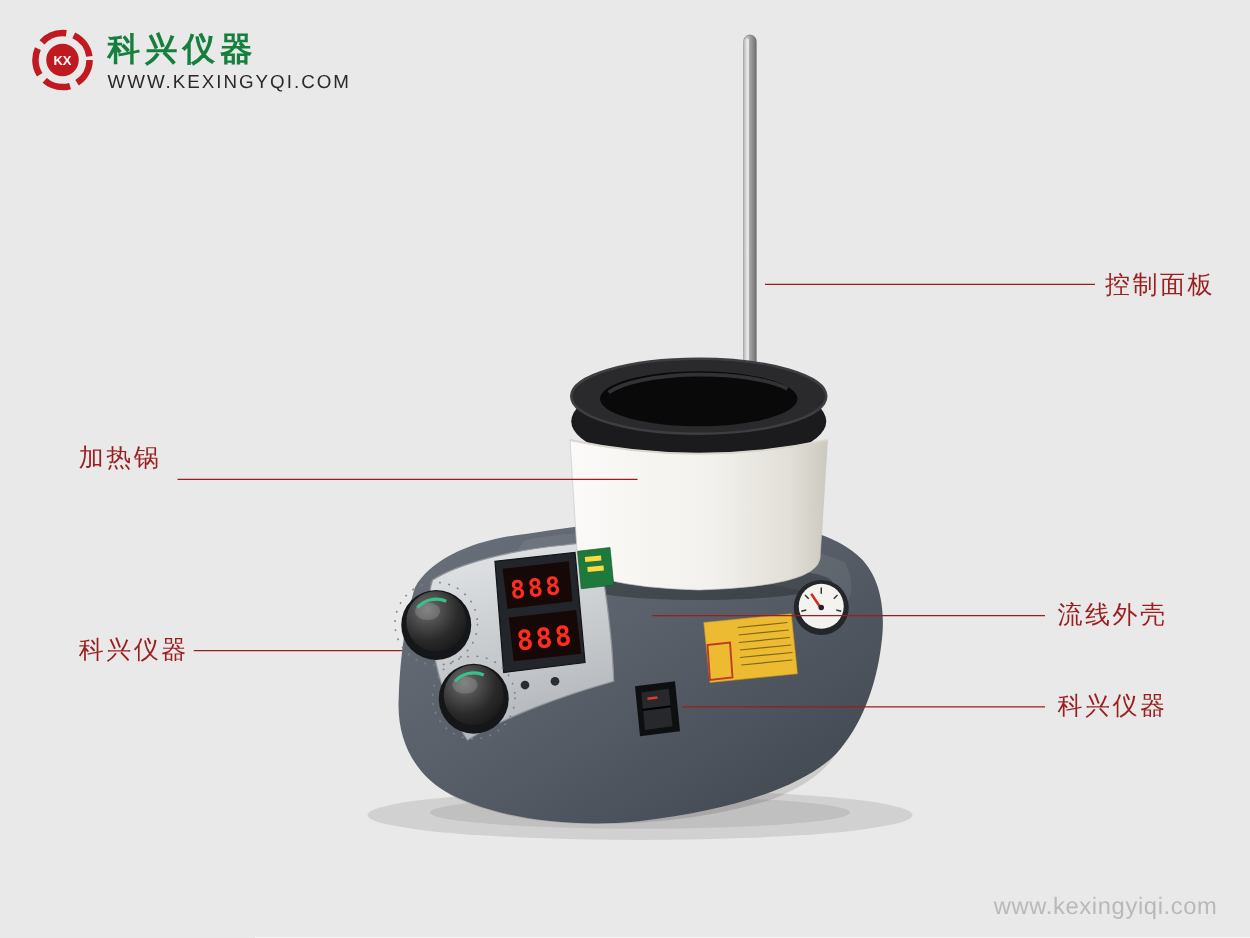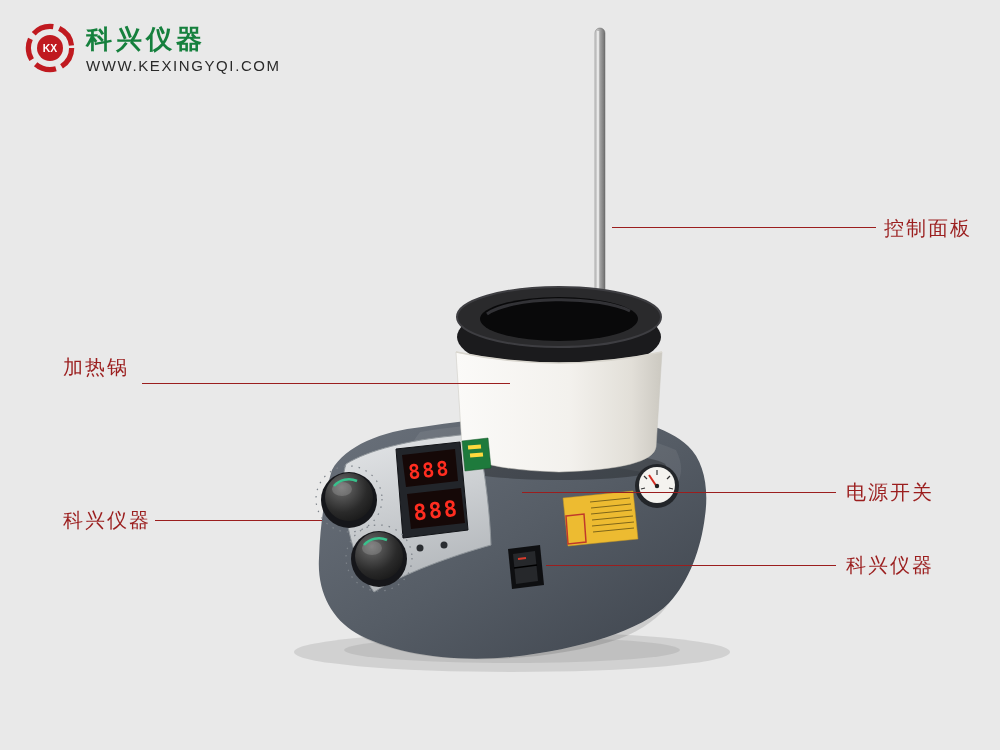--- a/index.html
+++ b/index.html
@@ -181,26 +181,27 @@
     <div class="cl-label" style="left:884px;top:216px">控制面板</div>
   </div>
 
   <div>
     <div class="cl-label" style="left:63px;top:355px">加热锅</div>
     <div class="cl-line" style="left:142px;top:383px;width:368px"></div>
   </div>
 
   <div>
     <div class="cl-line" style="left:522px;top:492px;width:314px"></div>
-    <div class="cl-label" style="left:846px;top:480px">电源开关</div>
+    <div class="cl-label" style="left:846px;top:480px">流线外壳</div>
   </div>
 
   <div>
     <div class="cl-label" style="left:63px;top:508px">科兴仪器</div>
     <div class="cl-line" style="left:155px;top:520px;width:167px"></div>
   </div>
 
   <div>
     <div class="cl-line" style="left:546px;top:565px;width:290px"></div>
     <div class="cl-label" style="left:846px;top:553px">科兴仪器</div>
   </div>
 
+  <div class="wm-corner">www.kexingyiqi.com</div>
 </div>
 
 </body></html>

